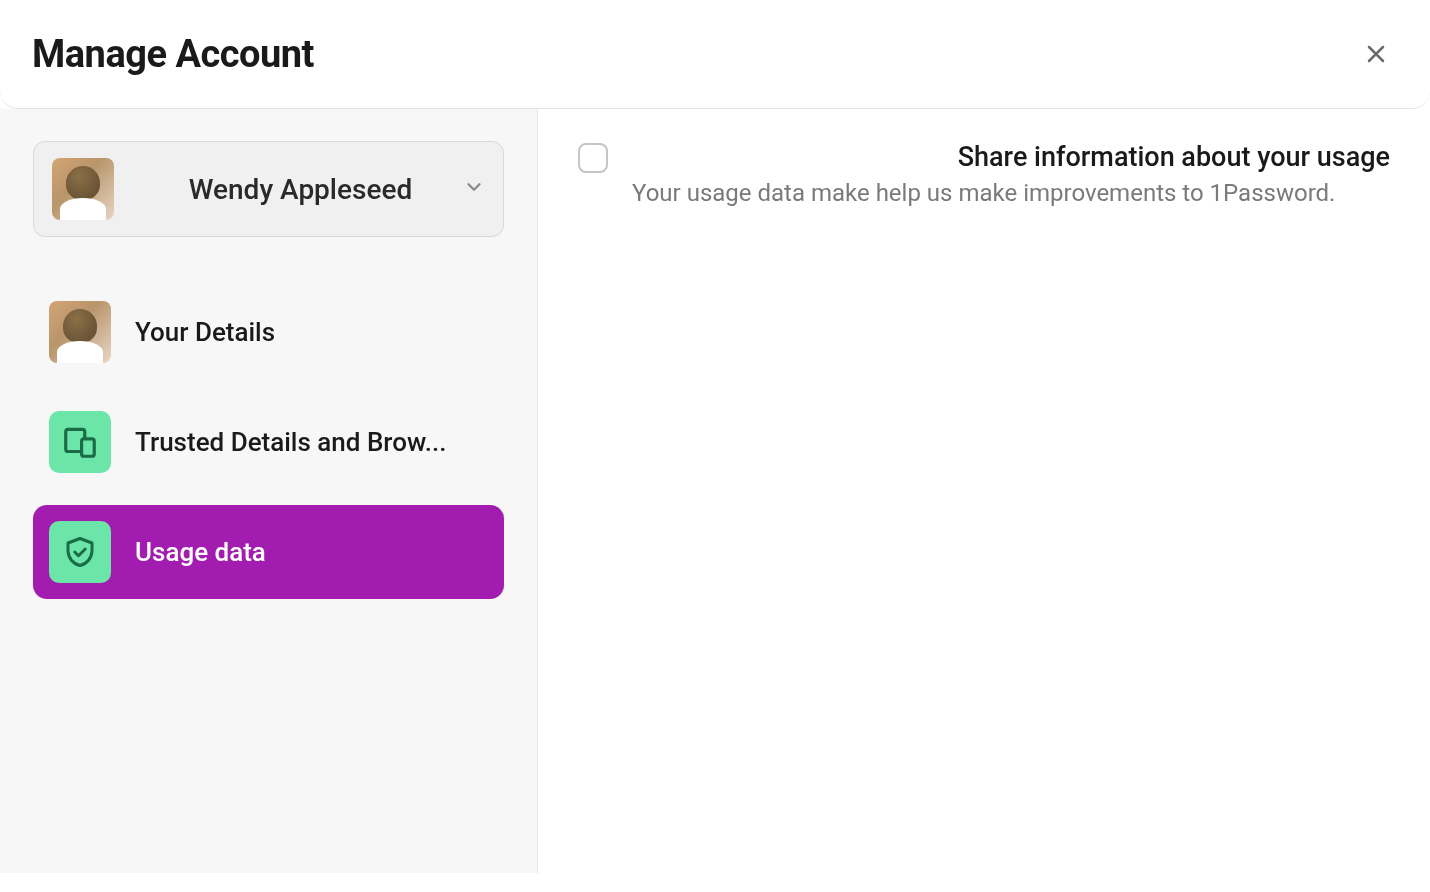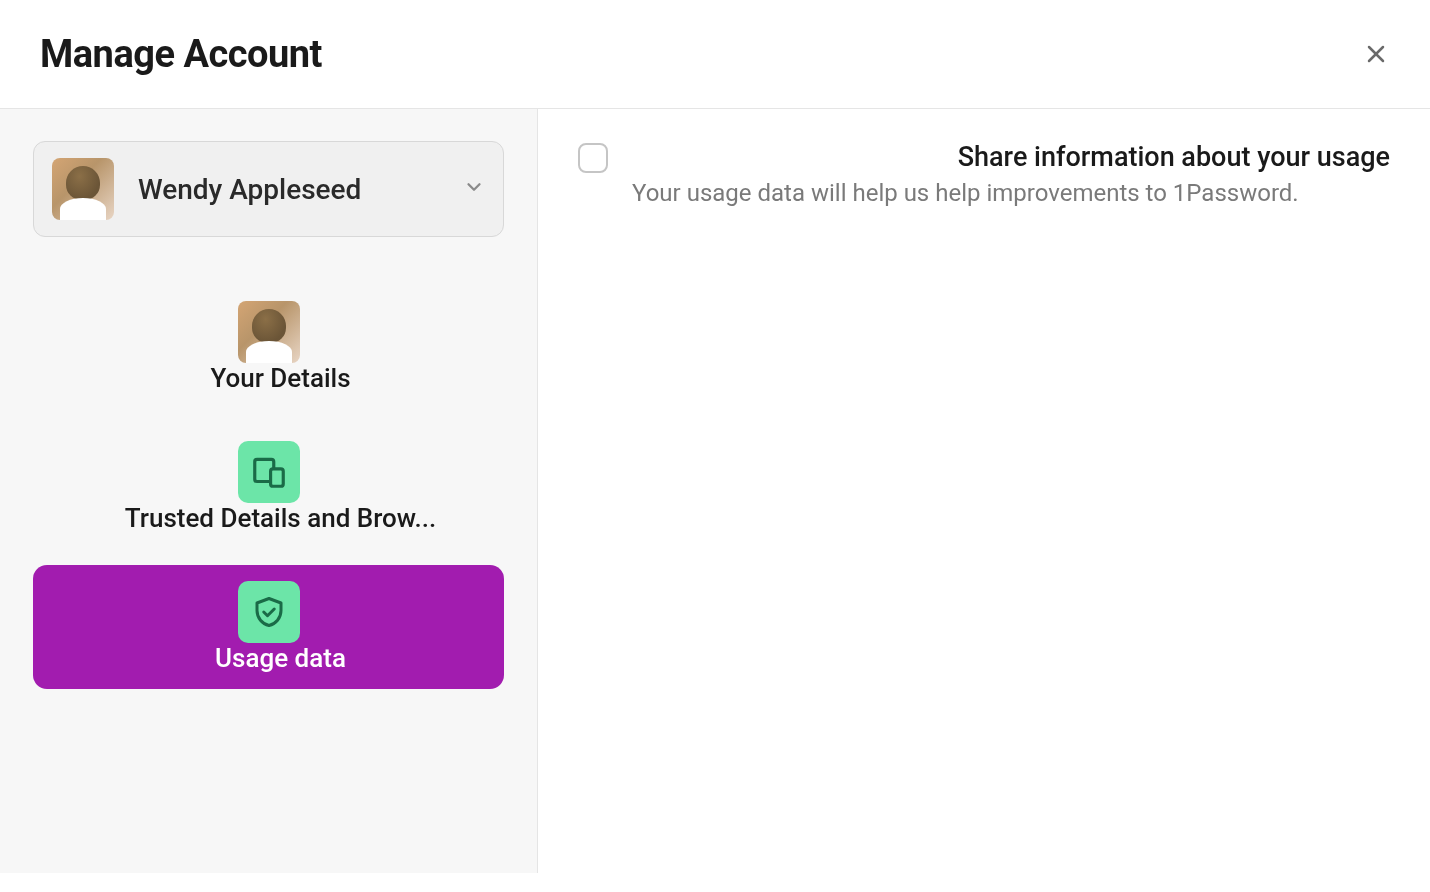--- a/index.html
+++ b/index.html
@@ -11,22 +11,23 @@
     body {
       font-family: -apple-system, BlinkMacSystemFont, "Segoe UI", Roboto, Helvetica, Arial, sans-serif;
       background: #ffffff;
       color: #1a1a1a;
     }
     
     .header {
       display: flex;
       align-items: center;
       justify-content: space-between;
-      padding: 32px 38px 32px 40px;
+      padding: 32px 38px 32px 32px;
       border-bottom: 1px solid #e5e5e5;
+      border-radius: 18px;
     }
     
     .header-title {
       font-size: 38px;
       font-weight: 700;
       color: #1a1a1a;
       letter-spacing: -0.5px;
     }
     
     .close-button {
@@ -49,20 +50,21 @@
     .container {
       display: flex;
       height: calc(100vh - 128px);
     }
     
     .sidebar {
       width: 538px;
       background: #f7f7f7;
       border-right: 1px solid #e5e5e5;
       padding: 32px 33px;
+      text-align: center;
     }
     
     .account-selector {
       display: flex;
       align-items: center;
       background: #f0f0f0;
       border: 1px solid #d8d8d8;
       border-radius: 12px;
       padding: 16px 18px;
       cursor: pointer;
@@ -145,21 +147,20 @@
       color: #8a8a8a;
     }
     
     .nav-item {
       display: flex;
       align-items: center;
       padding: 16px 16px;
       border-radius: 14px;
       cursor: pointer;
       margin-bottom: 16px;
-      flex-direction: column;
     }
     
     .nav-item.active {
       background: #a21caf;
       color: #ffffff;
     }
     
     .nav-icon {
       width: 62px;
       height: 62px;
@@ -281,17 +282,17 @@
       </div>
       <span class="nav-label">Usage data</span>
     </div>
   </aside>
 
   <main class="main">
     <div class="setting-row">
       <div class="checkbox"></div>
       <div class="setting-content">
         <div class="setting-title">Share information about your usage</div>
-        <div class="setting-description">Your usage data will help us help improvements to 1Password.</div>
+        <div class="setting-description">Your usage data make help us make improvements to 1Password.</div>
       </div>
     </div>
   </main>
 </div>
 
 </body></html>

